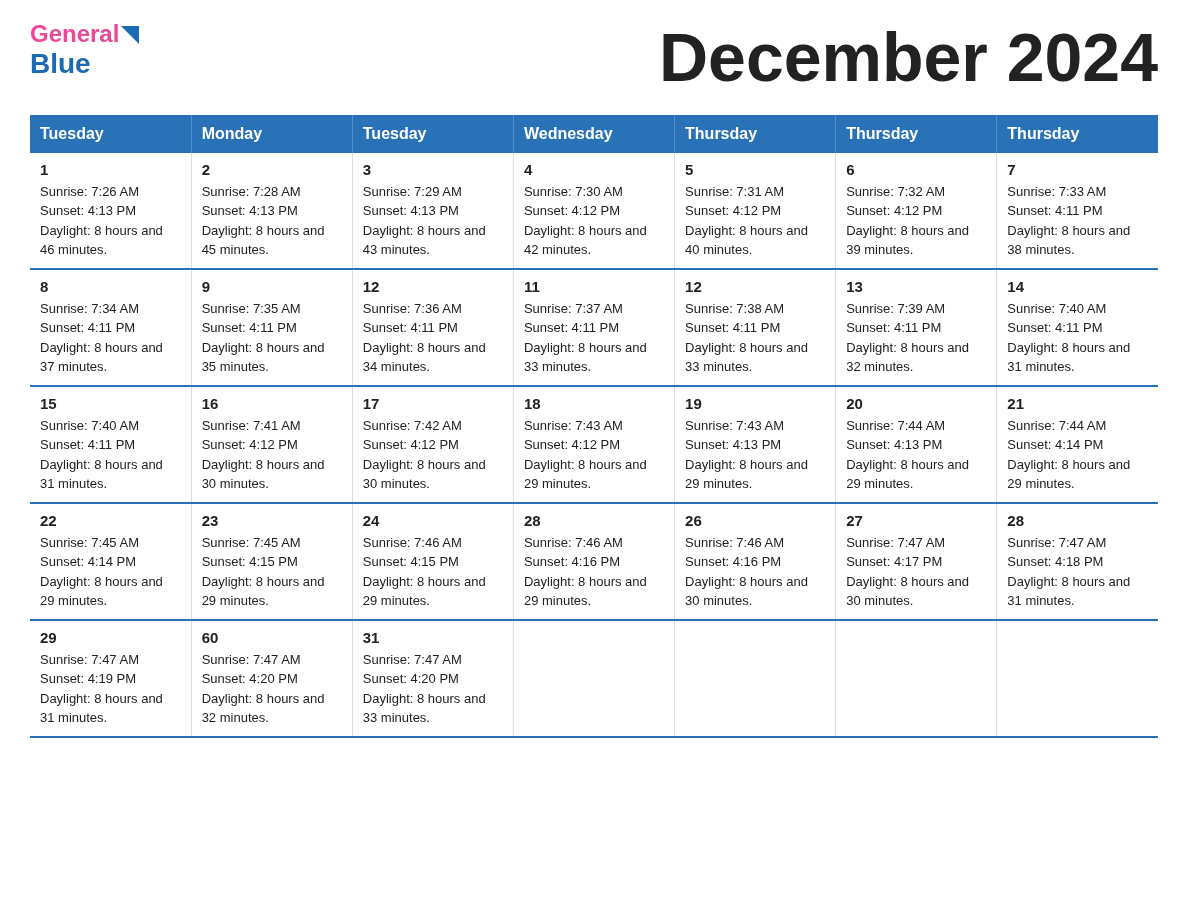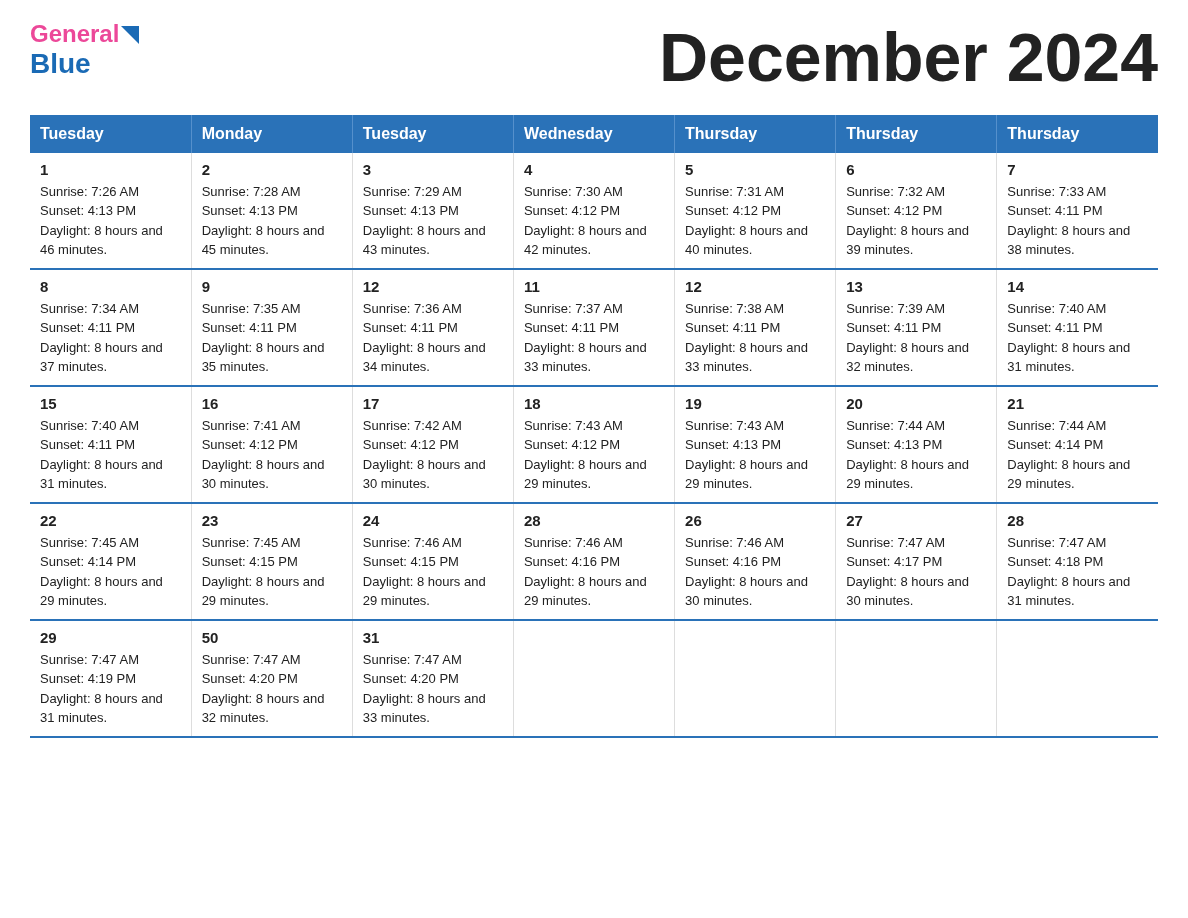--- a/index.html
+++ b/index.html
@@ -352,21 +352,21 @@
       <tr>
         <td>
           <span class="day-num">29</span>
           <div class="day-info">
             Sunrise: 7:47 AM<br>
             Sunset: 4:19 PM<br>
             Daylight: 8 hours and 31 minutes.
           </div>
         </td>
         <td>
-          <span class="day-num">50</span>
+          <span class="day-num">60</span>
           <div class="day-info">
             Sunrise: 7:47 AM<br>
             Sunset: 4:20 PM<br>
             Daylight: 8 hours and 32 minutes.
           </div>
         </td>
         <td>
           <span class="day-num">31</span>
           <div class="day-info">
             Sunrise: 7:47 AM<br>

